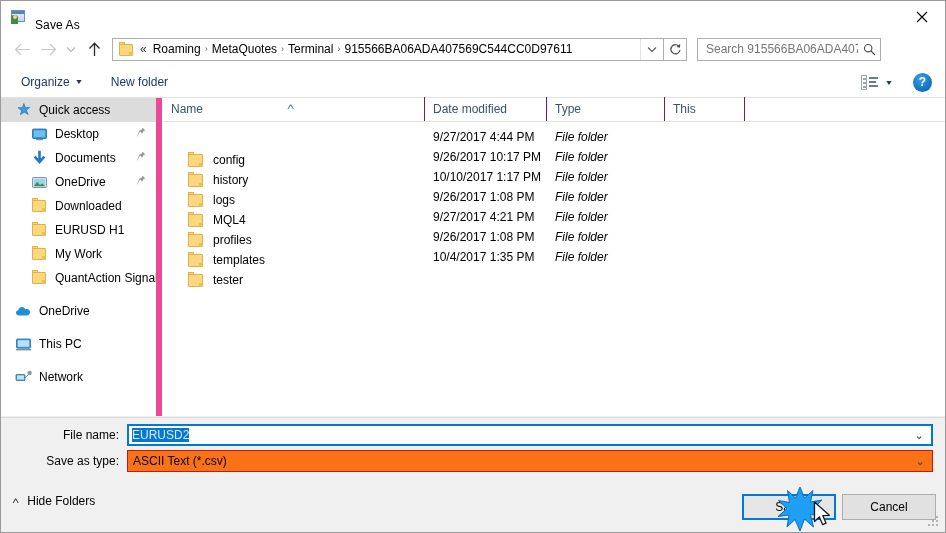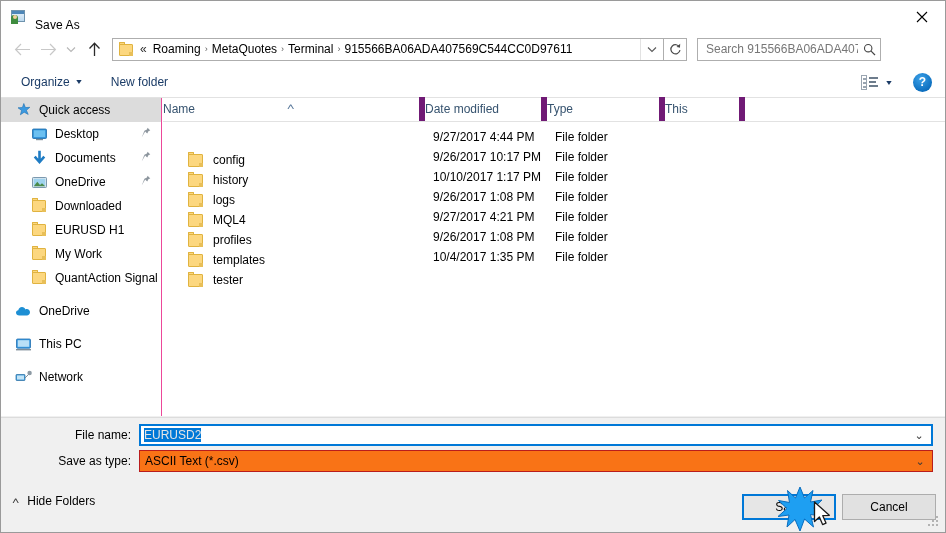--- a/index.html
+++ b/index.html
@@ -272,21 +272,21 @@
     width: 944px; height: 318px;
     background: #fff;
   }
 
   
   .sidebar {
     position: absolute;
     left: 0; top: 0;
     width: 161px; height: 318px;
     background: #fff;
-    border-right: 1px solid #ec4899;
+    border-right: 6px solid #ec4899;
     overflow: hidden;
   }
   .nav-item {
     height: 24px;
     display: flex;
     align-items: center;
     position: relative;
     padding-left: 14px;
     white-space: nowrap;
   }
@@ -350,23 +350,24 @@
     height: 24px;
     border-bottom: 1px solid #e2e2e2;
     display: flex;
     align-items: flex-end;
   }
   .col {
     font-size: 12px;
     color: #36536f;
     height: 24px;
     line-height: 24px;
-    position: relative;
-    flex: none;
-    border-right: 6px solid #701a75;
+    padding-left: 8px;
+    position: relative;
+    flex: none;
+    border-right: 1px solid #701a75;
   }
   .col.c-name { width: 262px; }
   .col.c-date { width: 122px; }
   .col.c-type { width: 118px; }
   .col.c-size { width: 80px; }
   .sort-chev {
     position: absolute;
     left: 125px;
     top: -2px;
     font-size: 9px;
@@ -383,21 +384,21 @@
   .cell {
     flex: none;
     display: flex;
     align-items: center;
     height: 20px;
     overflow: hidden;
     white-space: nowrap;
   }
   .cell.c-name { width: 262px; padding-left: 24px; margin-top: 46px; }
   .cell.c-date { width: 122px; padding-left: 8px; }
-  .cell.c-type { width: 118px; padding-left: 8px; }
+  .cell.c-type { width: 118px; padding-left: 8px; font-style: italic; }
   .cell.c-size { width: 80px; padding-left: 8px; }
   .row-folder-ic {
     width: 17px; height: 16px;
     position: relative;
     margin-right: 9px;
     flex: none;
   }
 
   
   .fields {
@@ -405,21 +406,20 @@
     left: 0; top: 416px;
     width: 944px; height: 62px;
     background: #f0f0f0;
     border-top: 1px solid #dcdcdc;
   }
   .field-row {
     position: absolute;
     display: flex;
     align-items: center;
     height: 14px;
-    padding-left: 12px;
   }
   .field-row.fname { left: 0; top: 10px; width: 938px; }
   .field-row.ftype { left: 0; top: 36px; width: 938px; }
   .field-label {
     width: 126px;
     text-align: right;
     padding-right: 8px;
     font-size: 12px;
     color: #000;
     flex: none;

